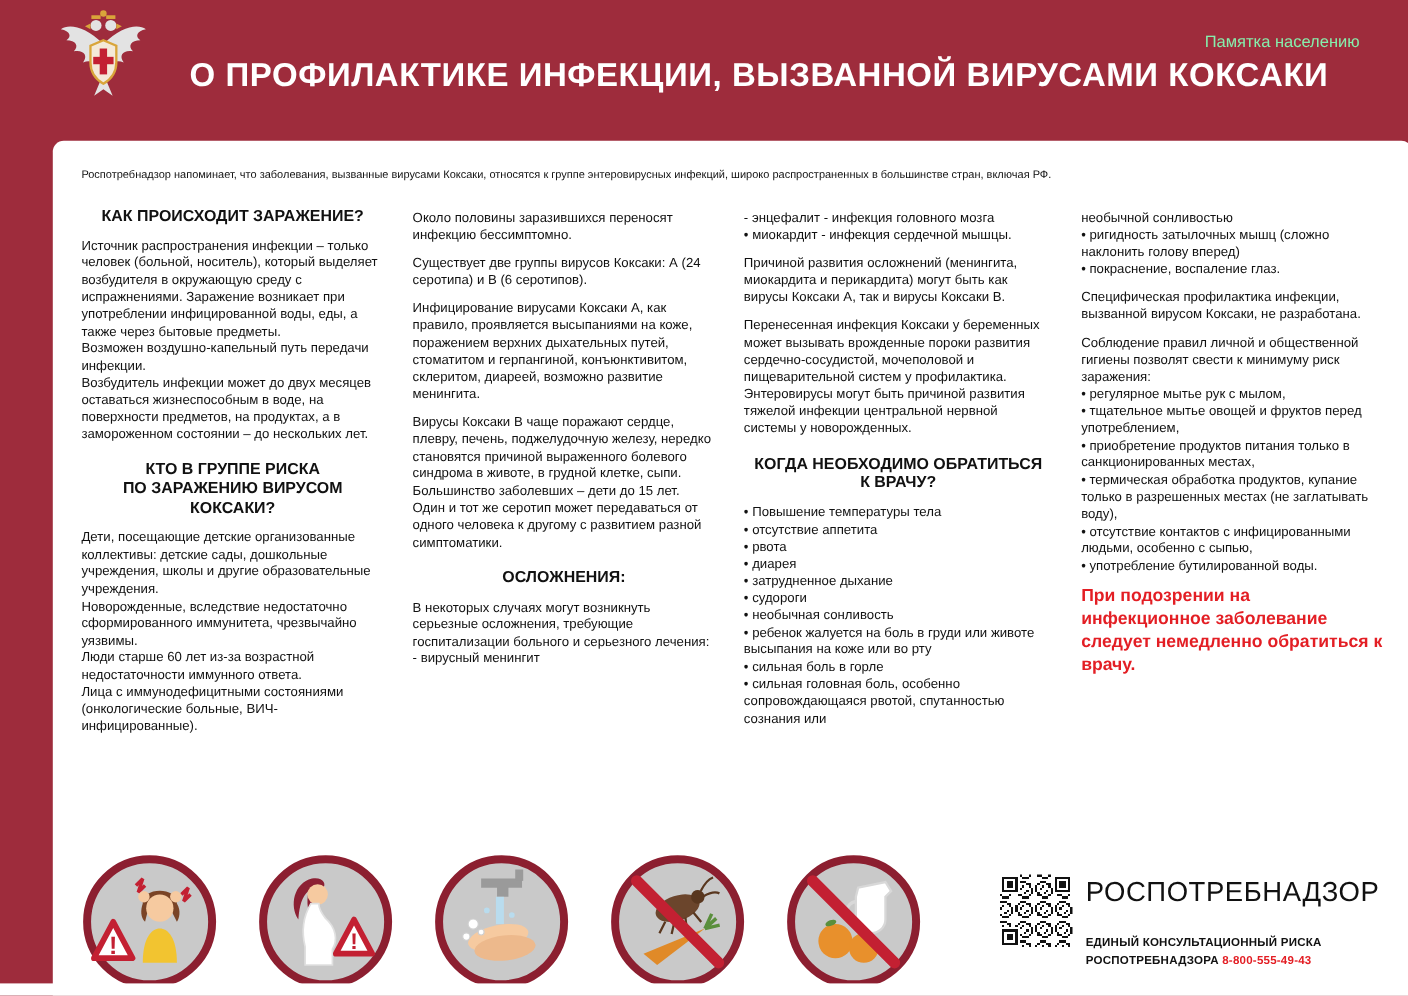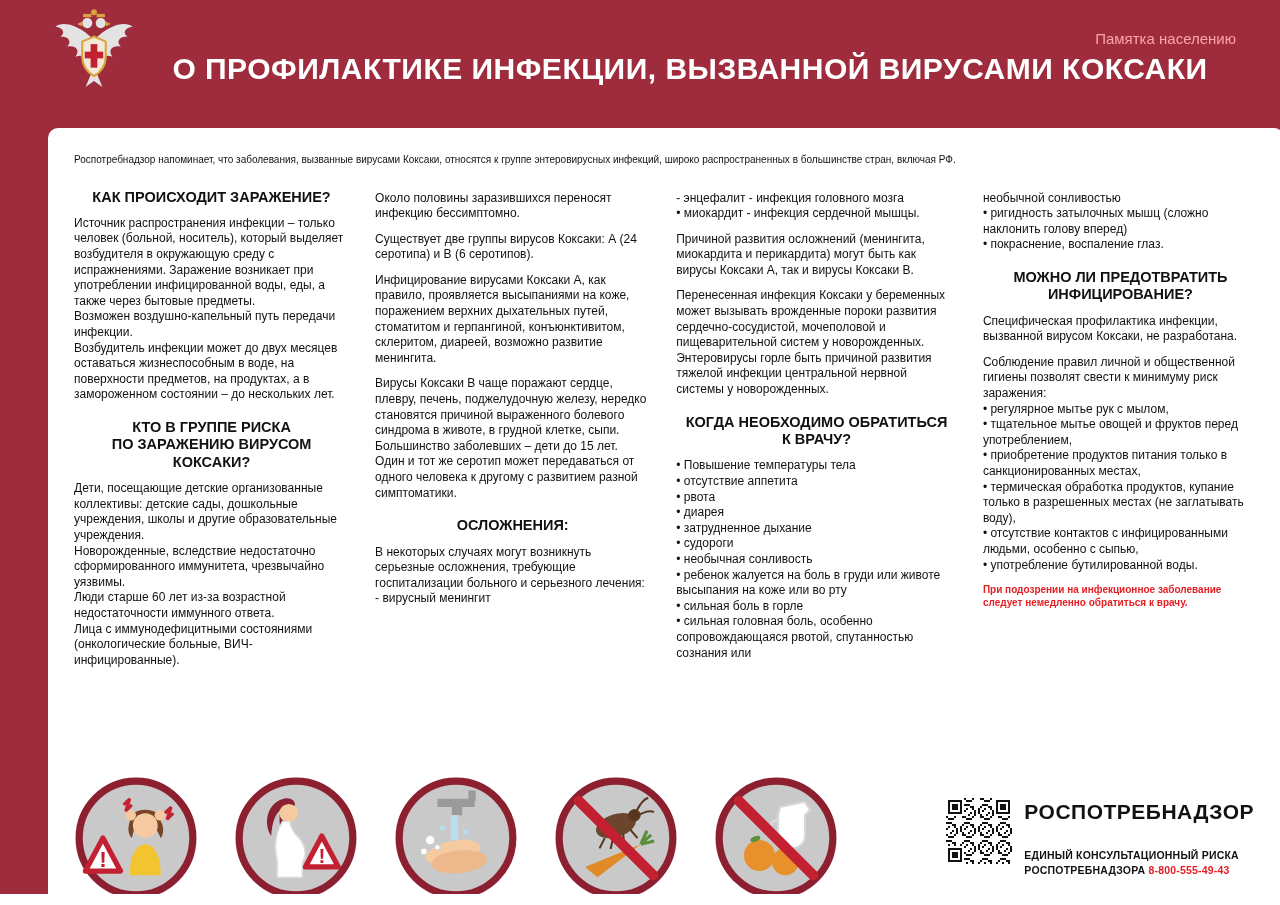--- a/index.html
+++ b/index.html
@@ -5,48 +5,48 @@
   html,body{margin:0;padding:0;}
   body{
     width:1280px;height:905px;
     background:#9e2c3c;
     font-family:"Liberation Sans",sans-serif;
     position:relative;overflow:hidden;
     color:#111;
   }
   .header{position:absolute;top:0;left:0;right:0;height:128px;}
   .emblem{position:absolute;left:52px;top:8px;width:84px;height:108px;}
-  .tagline{position:absolute;top:30px;right:44px;font-size:15px;color:#fca5a5;}
+  .tagline{position:absolute;top:30px;right:44px;font-size:15px;color:#86efac;}
   .title{
     position:absolute;top:52px;left:140px;right:40px;
     margin:0;text-align:center;color:#fff;
     font-size:30px;font-weight:bold;letter-spacing:.5px;line-height:1.1;
   }
   .card{
     position:absolute;left:48px;top:128px;width:1184px;height:752px;
     background:#fff;border-radius:10px;
     padding:20px 26px 16px 26px;overflow:hidden;
   }
   .intro{font-size:10px;margin:6px 0 20px 0;line-height:1.25;}
   .cols{display:grid;grid-template-columns:1fr 1fr 1.02fr 1fr;gap:26px;}
   .blk-h{font-size:14.5px;font-weight:700;line-height:1.2;margin:16px 0 10px 0;white-space:pre-line;text-align:center;}
   .blk-h:first-child{margin-top:2px;}
   .blk-p{font-size:12px;line-height:1.3;margin:4px 0 10px 0;white-space:pre-line;}
-  .blk-warn{font-size:10px;font-weight:700;color:#e31e24;line-height:1.3;margin-top:6px;white-space:pre-line;}
+  .blk-warn{font-size:16px;font-weight:700;color:#e31e24;line-height:1.3;margin-top:6px;white-space:pre-line;}
   .bottom{
     position:absolute;left:26px;right:26px;bottom:16px;
     display:flex;align-items:center;gap:36px;
   }
   .circle-icon{width:124px;height:124px;flex:0 0 auto;}
   .circle-icon svg{width:100%;height:100%;display:block;}
   .contact{margin-left:auto;display:flex;gap:12px;align-items:flex-start;padding-right:4px;}
   .qr{width:66px;height:66px;flex:0 0 auto;}
   .qr svg{width:100%;height:100%;display:block;}
   .contact-text{padding-top:2px;}
-  .brand{font-size:21px;font-weight:700;letter-spacing:.5px;margin-bottom:24px;}
+  .brand{font-size:25px;font-weight:400;letter-spacing:.5px;margin-bottom:24px;}
   .cline{font-size:10.5px;font-weight:600;letter-spacing:.2px;line-height:1.45;}
   .phone{color:#e31e24;font-weight:700;text-align:center;}
   .bottom-strip{position:absolute;left:0;right:0;bottom:0;height:11px;background:#fff;}
 </style>
 </head>
 <body>
 
 <div class="header">
   <div class="emblem">
     <svg viewBox="0 0 100 110">
@@ -92,40 +92,38 @@
         <div class="blk-p">Вирусы Коксаки В чаще поражают сердце, плевру, печень, поджелудочную железу, нередко становятся причиной выраженного болевого синдрома в животе, в грудной клетке, сыпи. Большинство заболевших – дети до 15 лет.
 Один и тот же серотип может передаваться от одного человека к другому с развитием разной симптоматики.</div>
         <div class="blk-h">ОСЛОЖНЕНИЯ:</div>
         <div class="blk-p">В некоторых случаях могут возникнуть серьезные осложнения, требующие госпитализации больного и серьезного лечения:
 - вирусный менингит</div>
       </div>
     <div class="col">
         <div class="blk-p">- энцефалит - инфекция головного мозга
 • миокардит - инфекция сердечной мышцы.</div>
         <div class="blk-p">Причиной развития осложнений (менингита, миокардита и перикардита) могут быть как вирусы Коксаки А, так и вирусы Коксаки В.</div>
-        <div class="blk-p">Перенесенная инфекция Коксаки у беременных может вызывать врожденные пороки развития сердечно-сосудистой, мочеполовой и пищеварительной систем у новорожденных. Энтеровирусы горле быть причиной развития тяжелой инфекции центральной нервной системы у новорожденных.</div>
+        <div class="blk-p">Перенесенная инфекция Коксаки у беременных может вызывать врожденные пороки развития сердечно-сосудистой, мочеполовой и пищеварительной систем у профилактика. Энтеровирусы могут быть причиной развития тяжелой инфекции центральной нервной системы у новорожденных.</div>
         <div class="blk-h">КОГДА НЕОБХОДИМО ОБРАТИТЬСЯ
 К ВРАЧУ?</div>
         <div class="blk-p">• Повышение температуры тела
 • отсутствие аппетита
 • рвота
 • диарея
 • затрудненное дыхание
 • судороги
 • необычная сонливость
 • ребенок жалуется на боль в груди или животе высыпания на коже или во рту
 • сильная боль в горле
 • сильная головная боль, особенно сопровождающаяся рвотой, спутанностью сознания или</div>
       </div>
     <div class="col">
         <div class="blk-p">необычной сонливостью
 • ригидность затылочных мышц (сложно наклонить голову вперед)
 • покраснение, воспаление глаз.</div>
-        <div class="blk-h">МОЖНО ЛИ ПРЕДОТВРАТИТЬ
-ИНФИЦИРОВАНИЕ?</div>
         <div class="blk-p">Специфическая профилактика инфекции, вызванной вирусом Коксаки, не разработана.</div>
         <div class="blk-p">Соблюдение правил личной и общественной гигиены позволят свести к минимуму риск заражения:
 • регулярное мытье рук с мылом,
 • тщательное мытье овощей и фруктов перед употреблением,
 • приобретение продуктов питания только в санкционированных местах,
 • термическая обработка продуктов, купание только в разрешенных местах (не заглатывать воду),
 • отсутствие контактов с инфицированными людьми, особенно с сыпью,
 • употребление бутилированной воды.</div>
         <div class="blk-warn">При подозрении на инфекционное заболевание следует немедленно обратиться к врачу.</div>
       </div>

